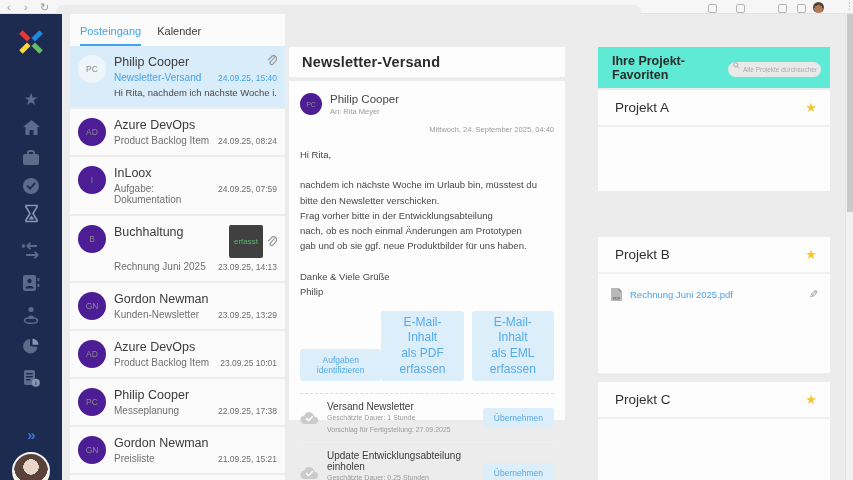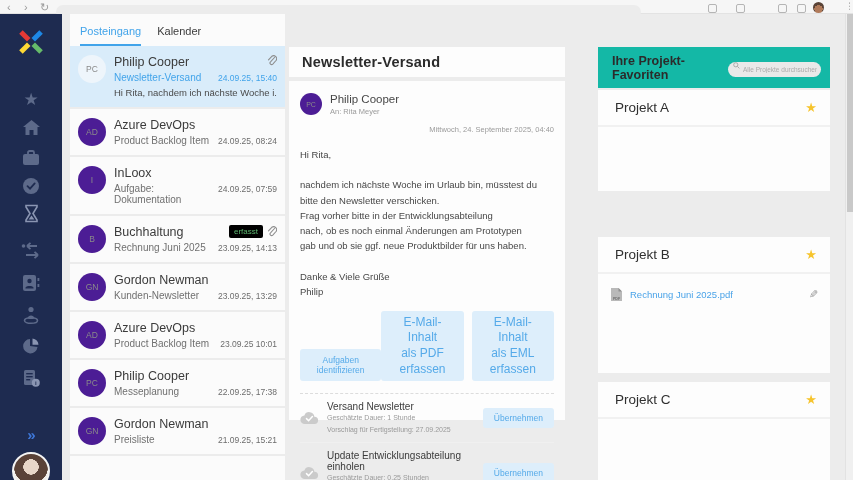--- a/index.html
+++ b/index.html
@@ -36,21 +36,21 @@
             font-size:8.5px; display:flex; align-items:center; justify-content:center; }
   .mail-item.selected .avatar { background:#eef5fb; }
   .mi-body { flex:1; min-width:0; }
   .mi-row1 { display:flex; justify-content:space-between; align-items:flex-start; }
   .mi-name { font-size:12.5px; color:#3b3b3b; }
   .mi-row2 { display:flex; justify-content:space-between; align-items:baseline; margin-top:3px; }
   .mi-subject { font-size:10px; color:#707070; }
   .mi-date { font-size:8.5px; color:#6d6d6d; white-space:nowrap; }
   .selected .mi-subject, .selected .mi-date { color:#42a4ea; }
   .mi-preview { font-size:9.5px; color:#4a4a4a; margin-top:4px; white-space:nowrap; overflow:hidden; }
-  .badge-erfasst { background:#000000; color:#5cb56f; font-size:8px; padding:2px 5px; border-radius:2px; }
+  .badge-erfasst { background:#404040; color:#5cb56f; font-size:8px; padding:12px 5px; border-radius:2px; }
   .clip-row { display:flex; align-items:center; gap:4px; }
 
   
   .detail-title-card { position:absolute; left:289px; top:47px; width:276px; height:30px; background:#fdfdfd;
                        display:flex; align-items:center; padding-left:13px; }
   .detail-title { font-size:14.5px; font-weight:bold; color:#2b2b2b; letter-spacing:.2px; }
   .detail-card { position:absolute; left:289px; top:81px; width:276px; height:339px; background:#fdfdfd; padding:12px 11px; }
   .dc-header { display:flex; gap:8px; align-items:flex-start; }
   .dc-avatar { width:22px; height:22px; font-size:7px; }
   .dc-name { font-size:11.5px; color:#474747; }
@@ -64,21 +64,21 @@
   .dc-actions-right { display:flex; gap:8px; }
   .suggestions { margin-top:12px; border-top:1px dashed #dcdcdc; }
   .suggestion { display:flex; align-items:center; gap:8px; padding:7px 0; }
   .suggestion + .suggestion { border-top:1px solid #f0f0f0; }
   .sg-text { flex:1; min-width:0; }
   .sg-title { font-size:10px; color:#3b3b3b; }
   .sg-meta { font-size:7px; color:#9a9a9a; line-height:1.5; margin-top:1px; }
   .btn-apply { font-size:8.5px; padding:5px 11px; }
 
   
-  .fav-header { position:absolute; left:598px; top:47px; width:232px; height:41px; background:#14b8a6;
+  .fav-header { position:absolute; left:598px; top:47px; width:232px; height:41px; background:#5eead4;
                 display:flex; align-items:center; justify-content:space-between; padding:0 9px 0 14px; }
   .fav-title { font-size:12.5px; font-weight:bold; color:#2b2b2b; }
   .fav-search { position:relative; width:93px; }
   .fav-search input { width:93px; height:15px; border:none; border-radius:8px; background:#e9e9e9;
                       font-family:inherit; font-size:6.5px; color:#6b6b6b; padding:0 4px 0 15px; outline:none; }
   .fav-search input::placeholder { color:#ababab; }
   .search-glyph { position:absolute; left:5px; top:4px; }
   .project-card { position:absolute; left:598px; width:232px; background:#fdfdfd; }
   .pc-header { height:37px; display:flex; align-items:center; justify-content:space-between;
                padding:0 13px 0 17px; border-bottom:2px solid #f1f1f1; }

